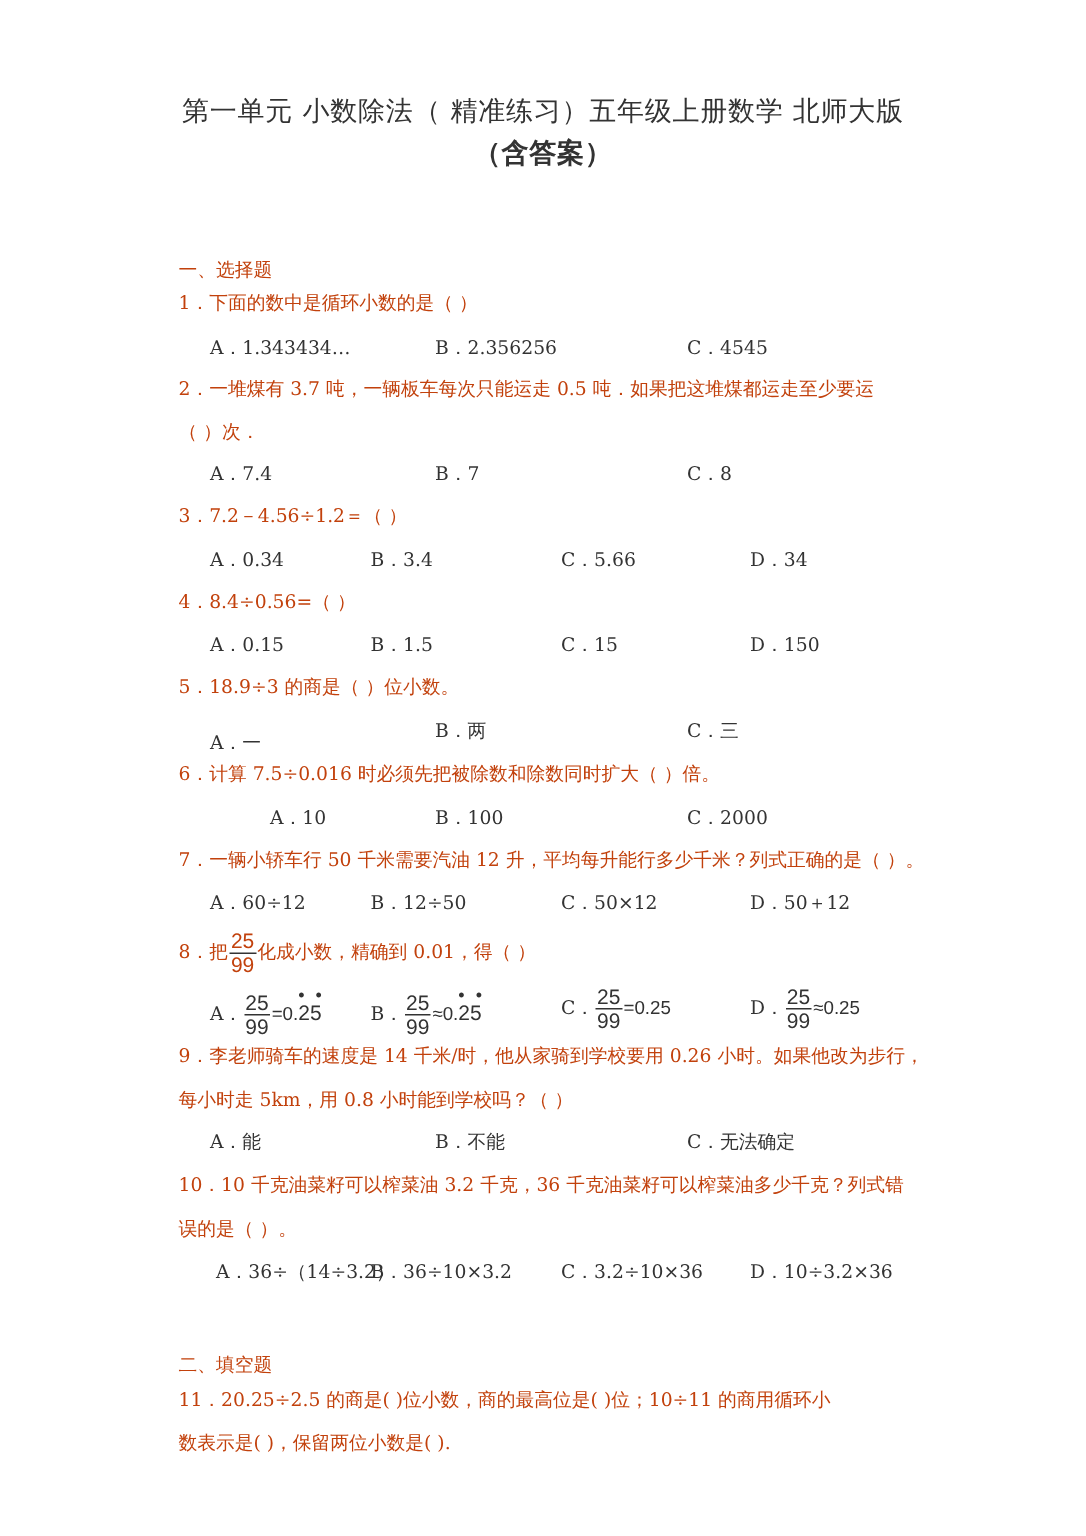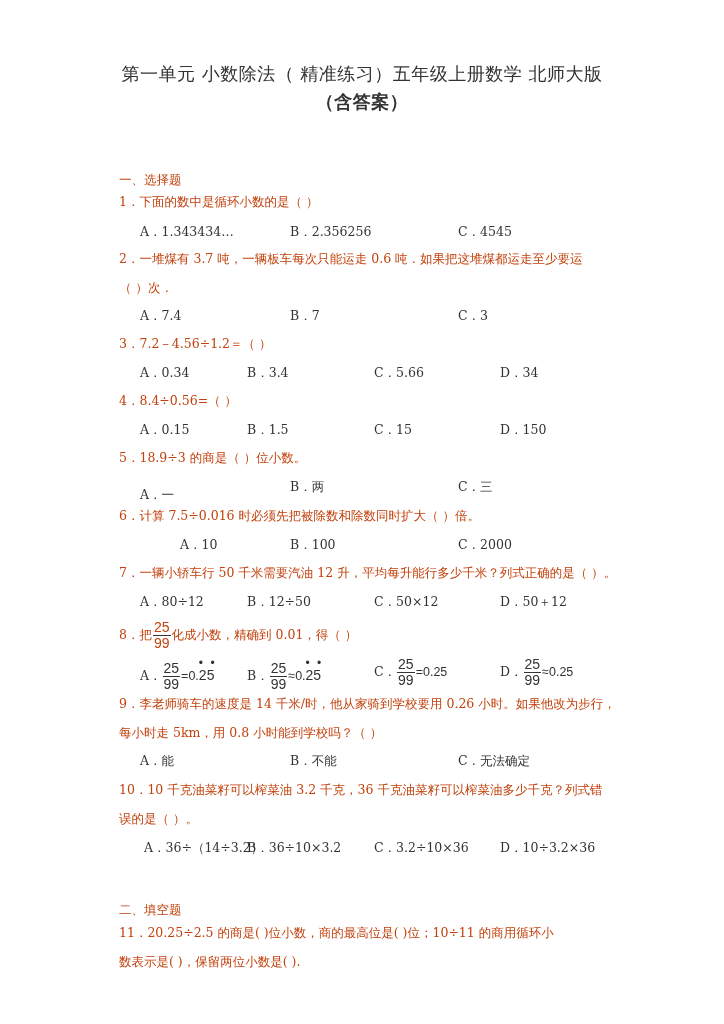--- a/index.html
+++ b/index.html
@@ -39,25 +39,25 @@
 <div class="line" style="top:172px;">一、选择题</div>
 
 <div>
   <div class="line" style="top:194px;">1．下面的数中是循环小数的是（  ）</div>
   <div class="opt" style="top:224px; left:140px;">A．1.343434…</div>
   <div class="opt" style="top:224px; left:290px;">B．2.356256</div>
   <div class="opt" style="top:224px; left:458px;">C．4545</div>
 </div>
 
 <div>
-  <div class="line" style="top:251px;">2．一堆煤有 3.7 吨，一辆板车每次只能运走 0.6 吨．如果把这堆煤都运走至少要运</div>
+  <div class="line" style="top:251px;">2．一堆煤有 3.7 吨，一辆板车每次只能运走 0.5 吨．如果把这堆煤都运走至少要运</div>
   <div class="line" style="top:280px;">（        ）次．</div>
   <div class="opt" style="top:308px; left:140px;">A．7.4</div>
   <div class="opt" style="top:308px; left:290px;">B．7</div>
-  <div class="opt" style="top:308px; left:458px;">C．3</div>
+  <div class="opt" style="top:308px; left:458px;">C．8</div>
 </div>
 
 <div>
   <div class="line" style="top:336px;">3．7.2－4.56÷1.2＝（  ）</div>
   <div class="opt" style="top:365px; left:140px;">A．0.34</div>
   <div class="opt" style="top:365px; left:247px;">B．3.4</div>
   <div class="opt" style="top:365px; left:374px;">C．5.66</div>
   <div class="opt" style="top:365px; left:500px;">D．34</div>
 </div>
 
@@ -78,21 +78,21 @@
 
 <div>
   <div class="line" style="top:508px;">6．计算 7.5÷0.016 时必须先把被除数和除数同时扩大（    ）倍。</div>
   <div class="opt" style="top:537px; left:140px;margin-left:40px;">A．10</div>
   <div class="opt" style="top:537px; left:290px;">B．100</div>
   <div class="opt" style="top:537px; left:458px;">C．2000</div>
 </div>
 
 <div>
   <div class="line" style="top:565px;">7．一辆小轿车行 50 千米需要汽油 12 升，平均每升能行多少千米？列式正确的是（    ）。</div>
-  <div class="opt" style="top:594px; left:140px;">A．80÷12</div>
+  <div class="opt" style="top:594px; left:140px;">A．60÷12</div>
   <div class="opt" style="top:594px; left:247px;">B．12÷50</div>
   <div class="opt" style="top:594px; left:374px;">C．50×12</div>
   <div class="opt" style="top:594px; left:500px;">D．50＋12</div>
 </div>
 
 <div>
   <div class="line" style="top:620px;">
     <span>8．把</span><span class="frac">
         <span class="num">25</span>
         <span class="den">99</span>

